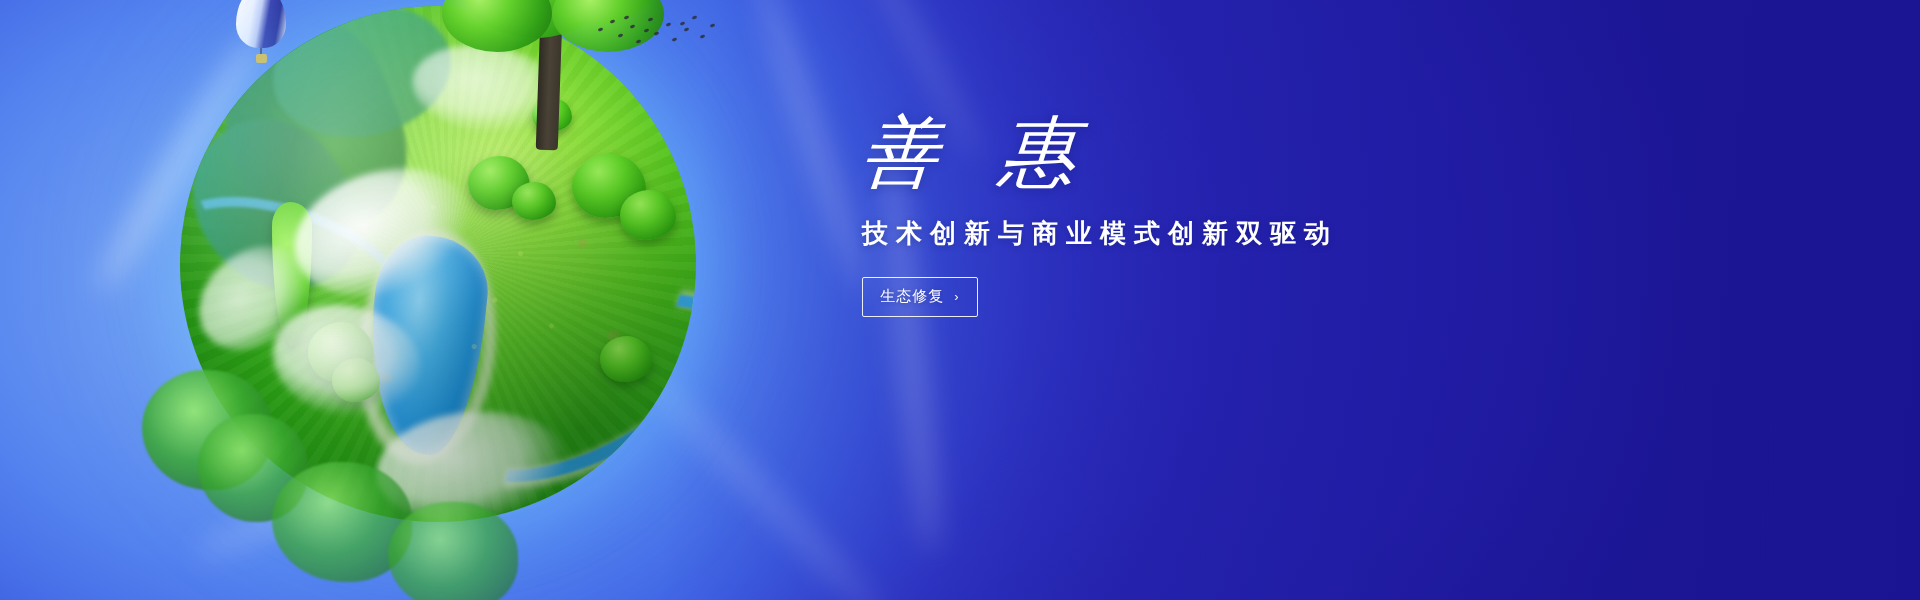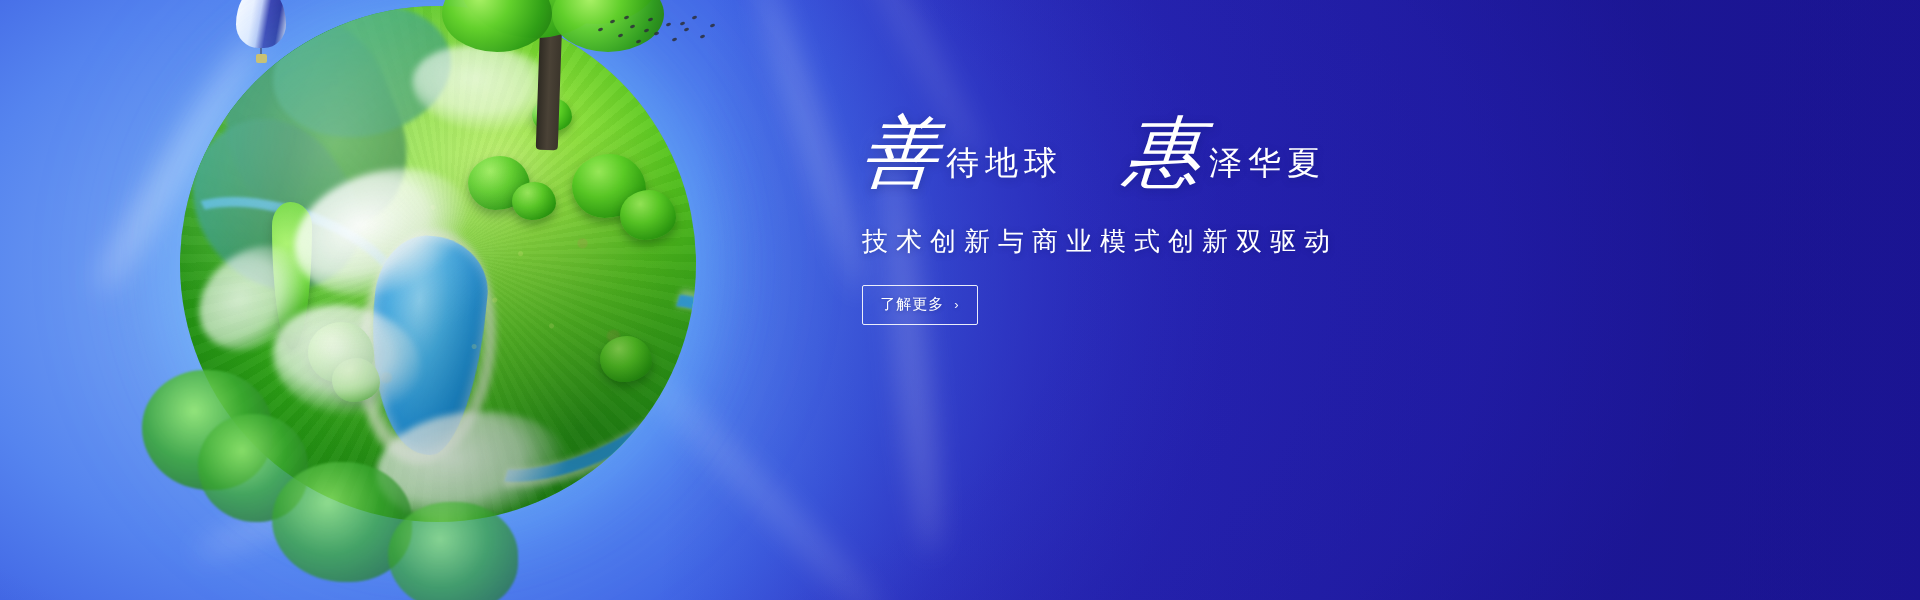--- a/index.html
+++ b/index.html
@@ -202,22 +202,22 @@
   }
   .hl-small {
     font-family:"Liberation Serif","DejaVu Serif",serif;
     font-size:33px; line-height:1; color:#ffffff; font-weight:400;
     letter-spacing:6px; padding:0 0 8px 8px;
     text-shadow:0 2px 8px rgba(10,20,90,.3);
   }
   .hl-gap { width:62px; }
 
   .subtitle {
-    margin-top:36px;
-    font-size:26px; color:#ffffff; letter-spacing:8px; font-weight:400;
+    margin-top:28px;
+    font-size:26px; color:#ffffff; letter-spacing:8px; font-weight:700;
     text-shadow:0 1px 6px rgba(10,20,90,.35);
   }
   .desc {
     margin-top:20px;
     font-size:18px; color:#f2f4ff; letter-spacing:.4px; font-weight:400;
     text-shadow:0 1px 5px rgba(10,20,90,.35);
   }
   .cta {
     margin-top:26px; display:inline-flex; align-items:center; justify-content:center;
     gap:10px; width:116px; height:40px;
@@ -325,31 +325,29 @@
 
   </div>
 
   <div class="bg-vignette"></div>
 
   <div class="content">
 
     <div class="headline">
       <span class="hl-group">
         <span class="hl-big">善</span>
-        <span class="hl-small">待地球</span>
       </span>
       <span class="hl-gap"></span>
       <span class="hl-group">
         <span class="hl-big">惠</span>
-        <span class="hl-small">泽华夏</span>
       </span>
     </div>
 
     <div class="subtitle">技术创新与商业模式创新双驱动</div>
 
     <div class="cta">
-      <span>了解更多</span>
+      <span>生态修复</span>
       <span class="chev">›</span>
     </div>
 
   </div>
 
 </div>
 
 </body></html>

